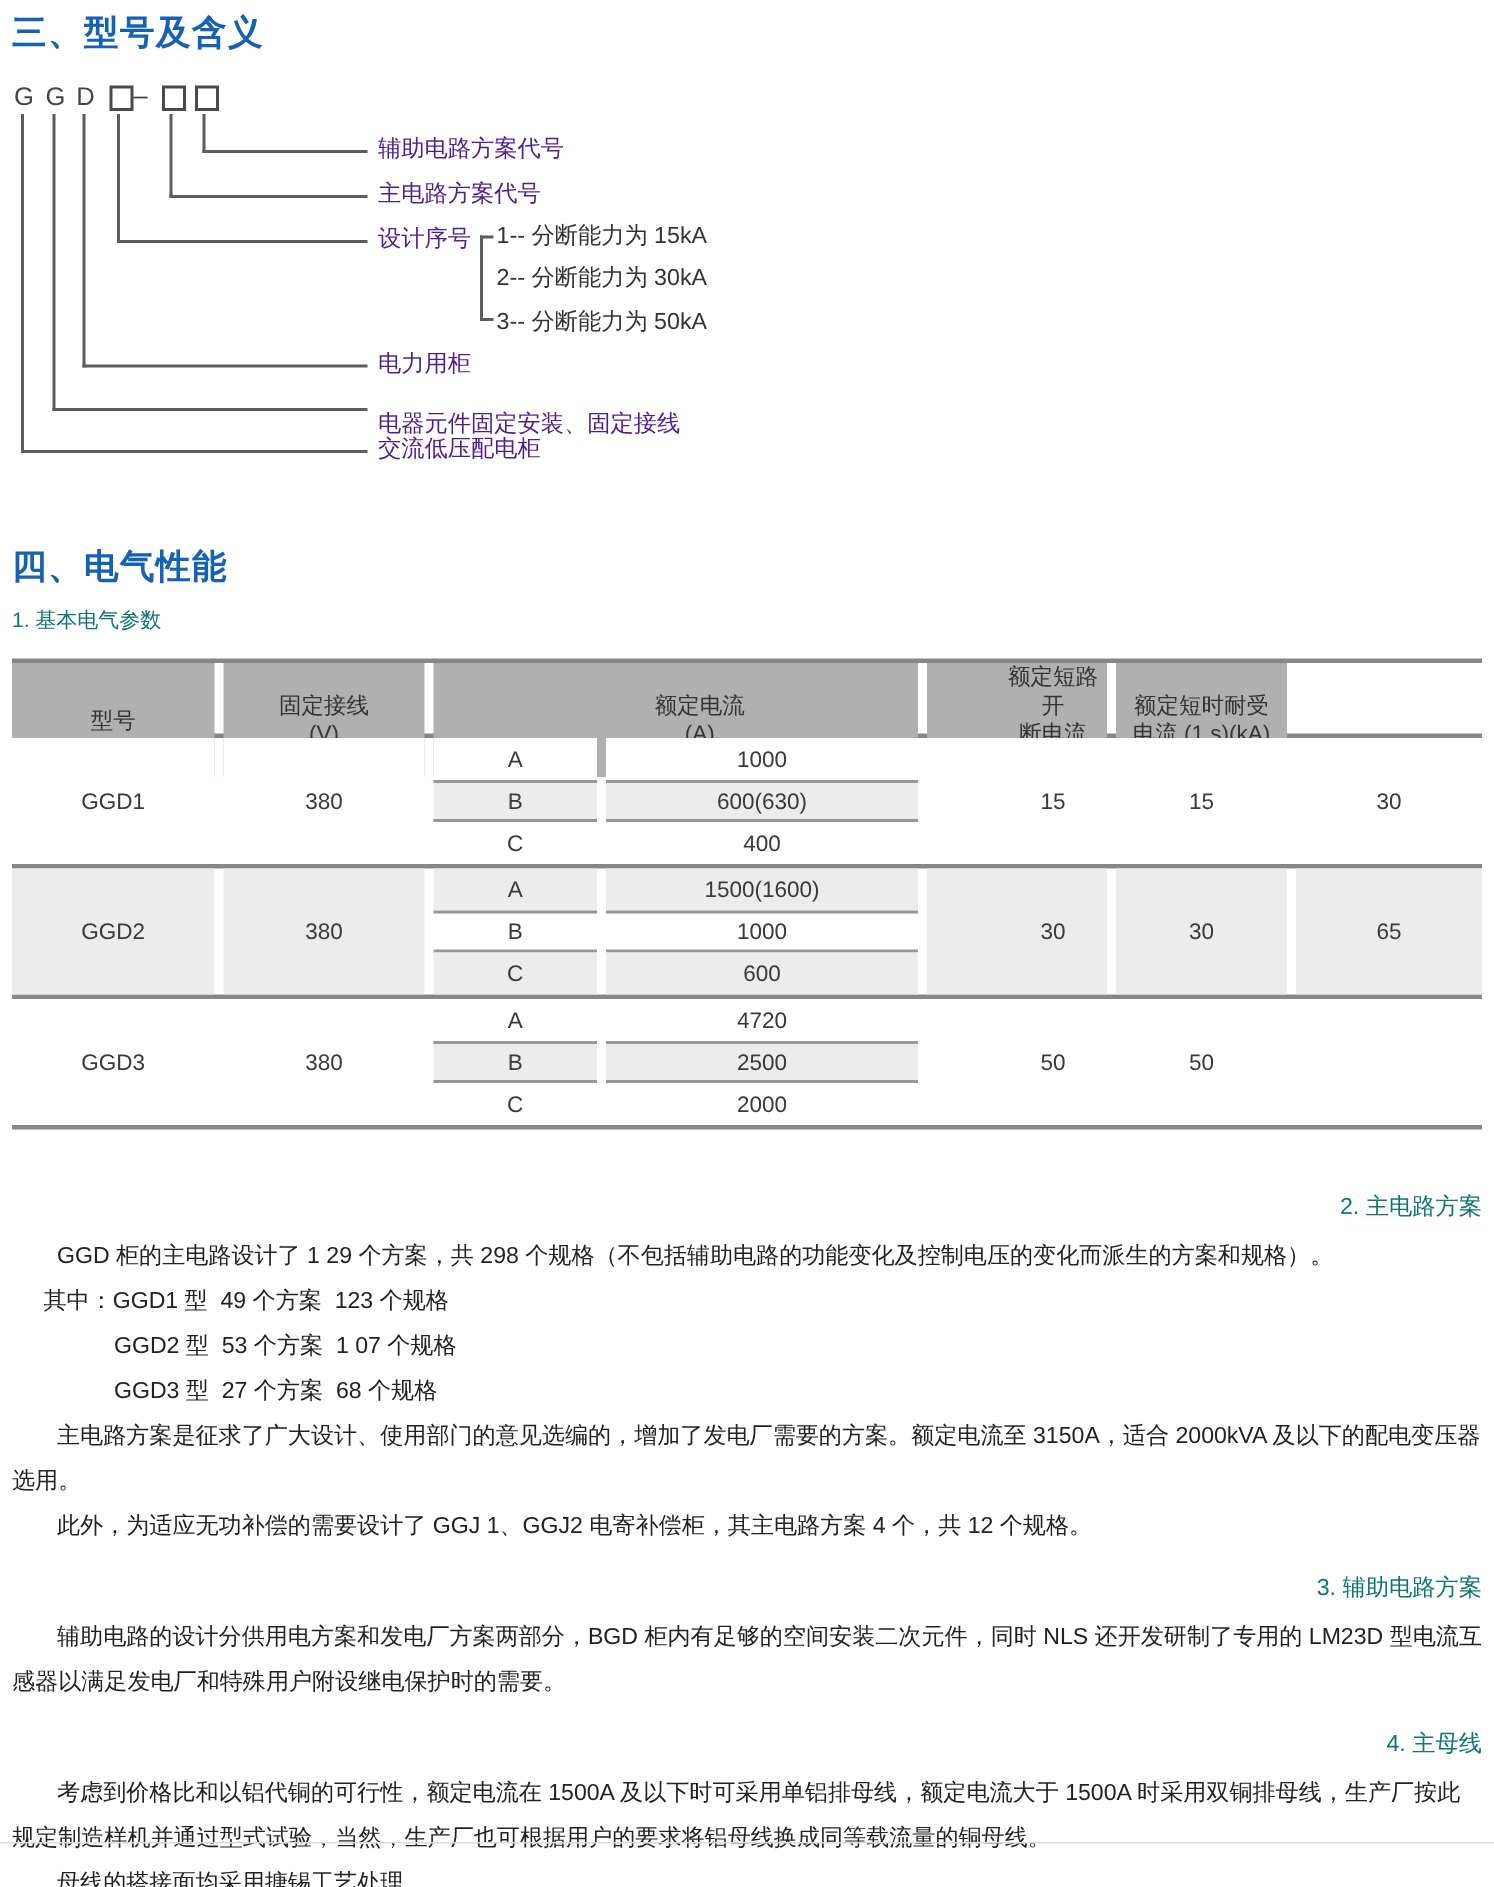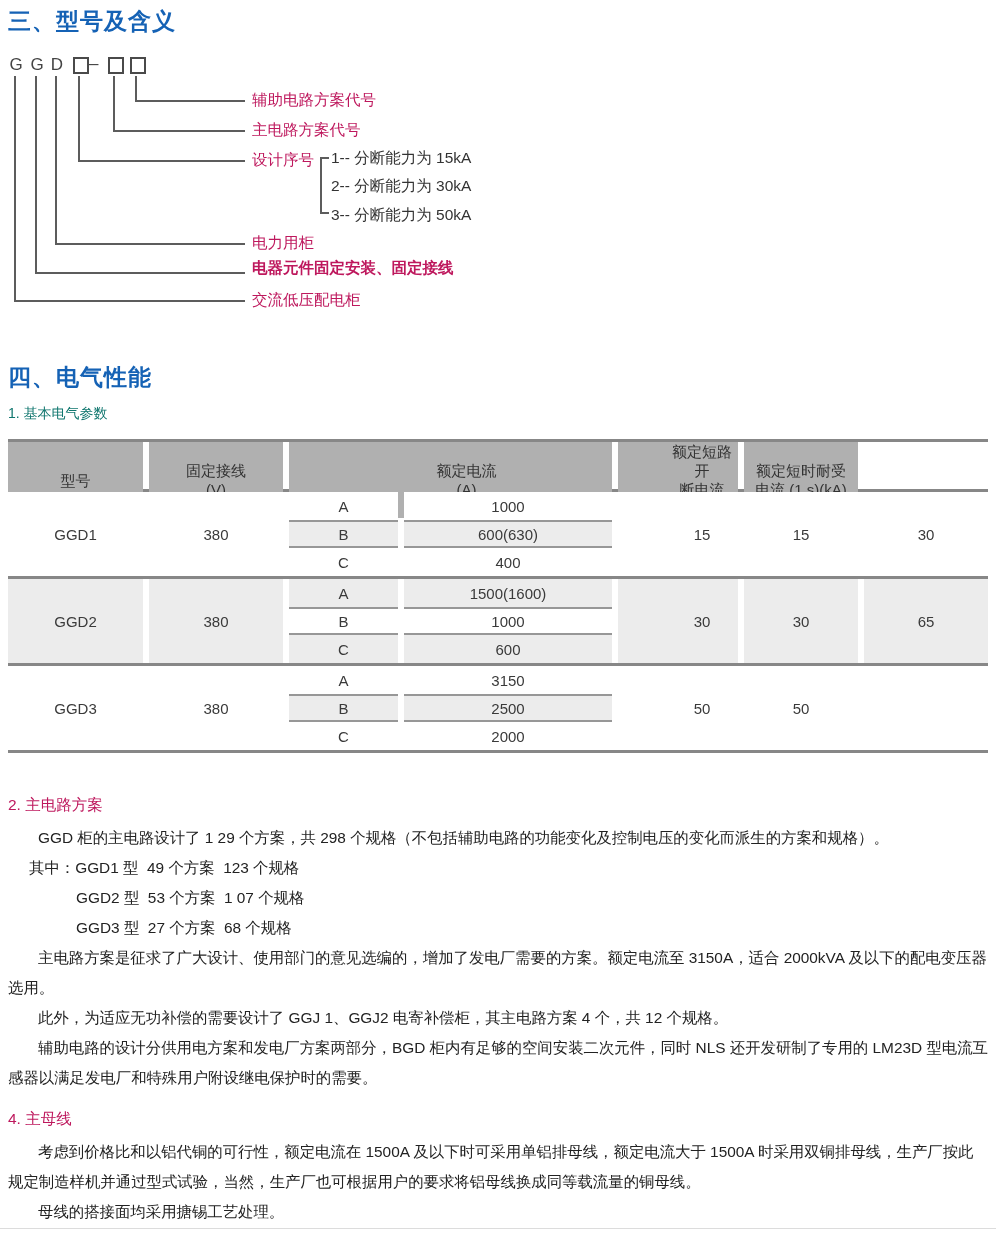--- a/index.html
+++ b/index.html
@@ -7,30 +7,30 @@
   .page{position:relative;width:996px;height:1258px;background:#fff;overflow:hidden;}
 
   
   .toplayer{position:absolute;inset:0;}
   .h-blue{position:absolute;font-size:23px;font-weight:bold;color:#1562b5;letter-spacing:1px;}
   .mletter{position:absolute;font-size:17px;color:#444;width:16px;text-align:center;top:55px;}
   .mbox{position:absolute;width:12px;height:13px;border:2px solid #4a4a4a;top:57px;background:#fff;}
   .mdash{position:absolute;font-size:17px;color:#444;top:54px;}
   .vline{position:absolute;width:2px;background:#5c5c5c;}
   .hline{position:absolute;height:2px;background:#5c5c5c;}
-  .dlabel{position:absolute;left:252px;font-size:15.5px;color:#be185d;line-height:22px;white-space:nowrap;}
+  .dlabel{position:absolute;left:252px;font-size:15.5px;color:#4c1d95;line-height:22px;white-space:nowrap;}
   .dopt{position:absolute;left:331px;font-size:15.5px;color:#333;line-height:22px;white-space:nowrap;}
 
   
   .lower{position:absolute;left:0;top:362px;width:996px;padding:0 8px;box-sizing:border-box;}
   .h4blue{font-size:23px;font-weight:bold;color:#1562b5;letter-spacing:1px;margin:0 0 10px 0;line-height:30px;}
   .subnum{font-size:14px;color:#0f766e;line-height:22px;margin:0;}
   .para{font-size:15.4px;color:#222;line-height:30px;margin:0;white-space:pre-wrap;}
   .indent{text-indent:30px;}
-  .subhead{font-size:15.5px;color:#be185d;line-height:24px;margin:40px 0 6px 0;font-weight:normal;}
+  .subhead{font-size:15.5px;color:#0f766e;line-height:24px;margin:40px 0 6px 0;font-weight:normal;text-align:right;}
   .subhead.tight{margin-top:14px;}
 
   
   .tbl{margin-top:15px;width:980px;}
   .trow{display:grid;grid-template-columns:135px 134px 109px 208px 120px 114px 124px;column-gap:6px;}
   .thead{border-top:3px solid #878787;height:47px;}
   .hcell{background:#b0b0b0;color:#333;font-size:15px;display:flex;flex-direction:column;align-items:center;justify-content:center;line-height:19px;text-align:center;}
   .tsec{border-top:3px solid #878787;grid-auto-rows:28px;}
   .tsec.last{border-bottom:3px solid #878787;}
   .cell{display:flex;align-items:center;justify-content:center;font-size:15px;color:#3a3a3a;background:#fff;box-sizing:border-box;}
@@ -70,21 +70,21 @@
     <div class="hline" style="left:113px;top:130px;width:132px;"></div>
     <div class="hline" style="left:78px;top:160px;width:167px;"></div>
     <div class="hline" style="left:55px;top:243px;width:190px;"></div>
     <div class="hline" style="left:35px;top:272px;width:210px;"></div>
     <div class="hline" style="left:14px;top:300px;width:231px;"></div>
 
     <div class="dlabel" style="top:89px;">辅助电路方案代号</div>
     <div class="dlabel" style="top:119px;">主电路方案代号</div>
     <div class="dlabel" style="top:149px;">设计序号</div>
     <div class="dlabel" style="top:232px;">电力用柜</div>
-    <div class="dlabel" style="top:257px;font-weight:bold;">电器元件固定安装、固定接线</div>
+    <div class="dlabel" style="top:272px;">电器元件固定安装、固定接线</div>
     <div class="dlabel" style="top:289px;">交流低压配电柜</div>
 
     <div class="vline" style="left:320px;top:157px;height:57px;"></div>
     <div class="hline" style="left:320px;top:157px;width:9px;"></div>
     <div class="hline" style="left:320px;top:212px;width:9px;"></div>
     <div class="dopt" style="top:147px;">1-- 分断能力为 15kA</div>
     <div class="dopt" style="top:175px;">2-- 分断能力为 30kA</div>
     <div class="dopt" style="top:204px;">3-- 分断能力为 50kA</div>
   </div>
 
@@ -140,38 +140,39 @@
         <div class="cell c4 r3 shade">600</div>
         <div class="cell c5 span3 shade">30</div>
         <div class="cell c6 span3 shade">30</div>
         <div class="cell c7 span3 shade">65</div>
       </div>
 
       <div class="trow tsec last">
         <div class="cell c1 span3">GGD3</div>
         <div class="cell c2 span3">380</div>
         <div class="cell c3 r1">A</div>
-        <div class="cell c4 r1">3150</div>
+        <div class="cell c4 r1">4720</div>
         <div class="cell c3 r2 shade bband">B</div>
         <div class="cell c4 r2 shade bband">2500</div>
         <div class="cell c3 r3">C</div>
         <div class="cell c4 r3">2000</div>
         <div class="cell c5 span3">50</div>
         <div class="cell c6 span3">50</div>
       </div>
     </div>
 
     <p class="subhead">2.  主电路方案</p>
     <p class="para indent">GGD 柜的主电路设计了 1 29 个方案，共 298 个规格（不包括辅助电路的功能变化及控制电压的变化而派生的方案和规格）。</p>
     <p class="para" style="padding-left:21px;">其中：GGD1 型  49 个方案  123 个规格</p>
     <p class="para" style="padding-left:68px;">GGD2 型  53 个方案  1 07 个规格</p>
     <p class="para" style="padding-left:68px;">GGD3 型  27 个方案  68 个规格</p>
     <p class="para indent">主电路方案是征求了广大设计、使用部门的意见选编的，增加了发电厂需要的方案。额定电流至 3150A，适合 2000kVA 及以下的配电变压器选用。</p>
     <p class="para indent">此外，为适应无功补偿的需要设计了 GGJ 1、GGJ2 电寄补偿柜，其主电路方案 4 个，共 12 个规格。</p>
 
+    <p class="subhead tight">3.  辅助电路方案</p>
     <p class="para indent">辅助电路的设计分供用电方案和发电厂方案两部分，BGD 柜内有足够的空间安装二次元件，同时 NLS 还开发研制了专用的 LM23D 型电流互感器以满足发电厂和特殊用户附设继电保护时的需要。</p>
 
     <p class="subhead tight">4.  主母线</p>
     <p class="para indent">考虑到价格比和以铝代铜的可行性，额定电流在 1500A 及以下时可采用单铝排母线，额定电流大于 1500A 时采用双铜排母线，生产厂按此规定制造样机并通过型式试验，当然，生产厂也可根据用户的要求将铝母线换成同等载流量的铜母线。</p>
     <p class="para indent">母线的搭接面均采用搪锡工艺处理。</p>
   </div>
 
   <div class="faintline"></div>
 </div>
 

